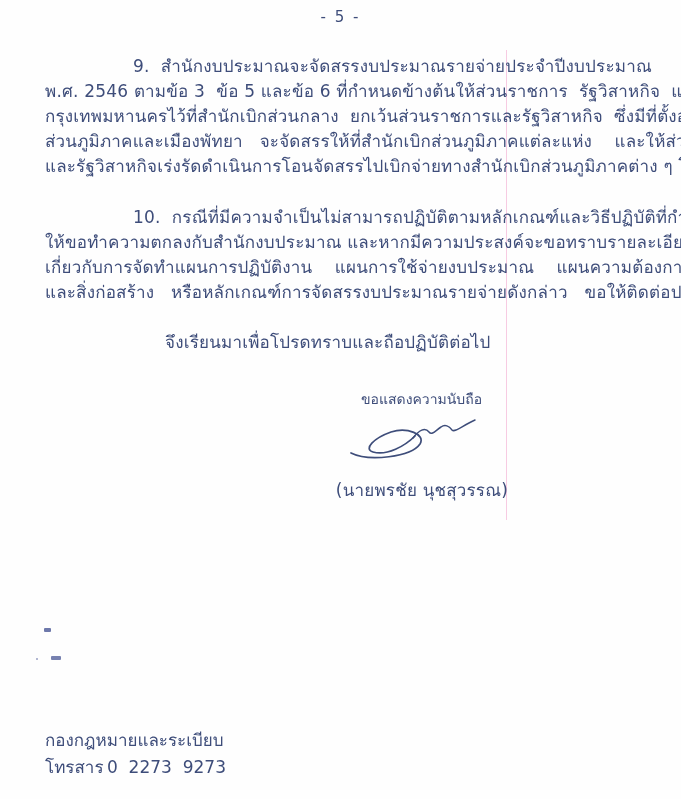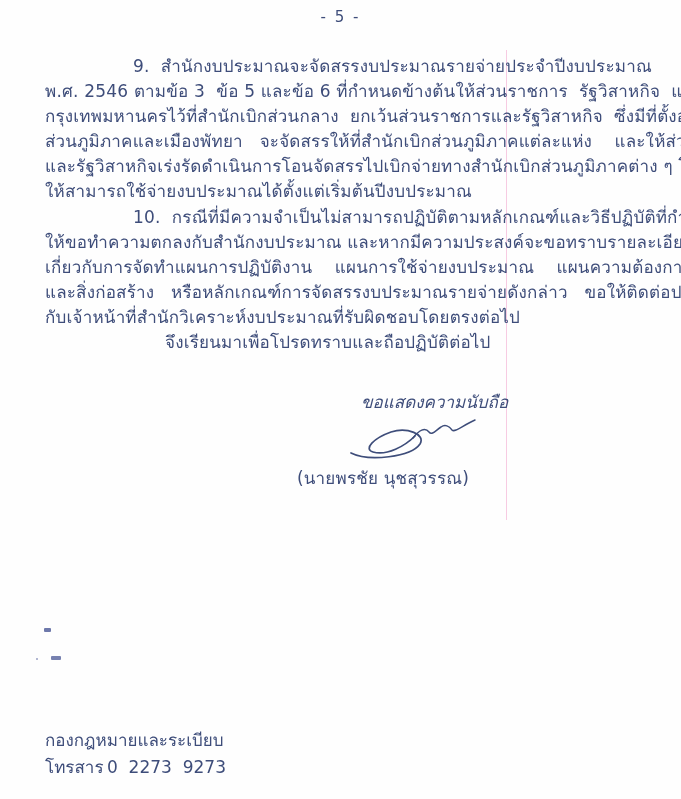--- a/index.html
+++ b/index.html
@@ -15,25 +15,25 @@
   .doc-line { white-space:pre; font-size:17px; line-height:25px; letter-spacing:0.2px; }
   .page-number {
     position:absolute; top:8px; left:0; width:681px;
     text-align:center; font-size:15px; letter-spacing:2px;
   }
   .para { position:absolute; left:45px; width:610px; }
   .para-9 { top:54px; }
   .para-10 { top:205px; }
   .para .first-line { text-indent:88px; }
   .closing-line { position:absolute; left:165px; top:330px;text-align:right; }
-  .salutation { position:absolute; left:361px; top:388px; font-size:17px;font-style:italic; }
+  .salutation { position:absolute; left:361px; top:388px; font-size:14px; }
   .signature-wrap { position:absolute; left:345px; top:407px; width:140px; height:56px; }
   .signer-block {
-    position:absolute; left:258px; top:466px; width:250px;
-    text-align:center; font-size:17px; line-height:26px;
+    position:absolute; left:258px; top:478px; width:250px;
+    text-align:right; font-size:17px; line-height:26px;
   }
   .footer-block { position:absolute; left:45px; top:727px; font-size:17px; }
   .footer-row { display:flex; line-height:27px; white-space:pre; }
   .footer-label { width:62px; }
   .scan-line-pink {
     position:absolute; left:506px; top:50px; width:1px; height:470px;
     background:rgba(236,122,182,0.38);
   }
   .ink-smudge { position:absolute; background:#55619c; border-radius:1px; }
   .smudge-1 { left:44px; top:628px; width:7px; height:4px; opacity:0.85; }
@@ -47,29 +47,27 @@
 <div class="page-number">- 5 -</div>
 
 <div class="scan-line-pink"></div>
 
 <div class="para para-9">
   <div class="doc-line first-line">9.  สำนักงบประมาณจะจัดสรรงบประมาณรายจ่ายประจำปีงบประมาณ</div>
   <div class="doc-line">พ.ศ. 2546 ตามข้อ 3  ข้อ 5 และข้อ 6 ที่กำหนดข้างต้นให้ส่วนราชการ  รัฐวิสาหกิจ  และ</div>
   <div class="doc-line">กรุงเทพมหานครไว้ที่สำนักเบิกส่วนกลาง  ยกเว้นส่วนราชการและรัฐวิสาหกิจ  ซึ่งมีที่ตั้งอยู่ใน</div>
   <div class="doc-line">ส่วนภูมิภาคและเมืองพัทยา   จะจัดสรรให้ที่สำนักเบิกส่วนภูมิภาคแต่ละแห่ง    และให้ส่วนราชการ</div>
   <div class="doc-line">และรัฐวิสาหกิจเร่งรัดดำเนินการโอนจัดสรรไปเบิกจ่ายทางสำนักเบิกส่วนภูมิภาคต่าง ๆ โดยเร็วเพื่อ</div>
-  <div class="doc-line">ให้สามารถใช้จ่ายงบประมาณได้ตั้งแต่เริ่มต้นปีงบประมาณ</div>
 </div>
 
 <div class="para para-10">
   <div class="doc-line first-line">10.  กรณีที่มีความจำเป็นไม่สามารถปฏิบัติตามหลักเกณฑ์และวิธีปฏิบัติที่กำหนดนี้</div>
   <div class="doc-line">ให้ขอทำความตกลงกับสำนักงบประมาณ และหากมีความประสงค์จะขอทราบรายละเอียดเพิ่มเติม</div>
   <div class="doc-line">เกี่ยวกับการจัดทำแผนการปฏิบัติงาน    แผนการใช้จ่ายงบประมาณ    แผนความต้องการครุภัณฑ์</div>
   <div class="doc-line">และสิ่งก่อสร้าง   หรือหลักเกณฑ์การจัดสรรงบประมาณรายจ่ายดังกล่าว   ขอให้ติดต่อประสานงาน</div>
-  <div class="doc-line">กับเจ้าหน้าที่สำนักวิเคราะห์งบประมาณที่รับผิดชอบโดยตรงต่อไป</div>
 </div>
 
 <div class="doc-line closing-line">จึงเรียนมาเพื่อโปรดทราบและถือปฏิบัติต่อไป</div>
 
 <div class="salutation">ขอแสดงความนับถือ</div>
 
 <div class="signature-wrap">
   <svg class="sig" width="140" height="56" viewBox="0 0 140 56">
     <path d="M6 46 C 24 55, 66 50, 75 37 C 81 27, 62 20, 46 25 C 29 31, 18 42, 28 45 C 42 49, 60 39, 70 29" fill="none" stroke="#3e4d7a" stroke-width="1.7" stroke-linecap="round"></path>
     <path d="M68 31 C 74 23, 80 20, 84 25 C 87 29, 91 23, 96 20 C 100 17, 104 19, 107 23 C 110 26, 118 18, 130 13" fill="none" stroke="#3e4d7a" stroke-width="1.5" stroke-linecap="round"></path>

